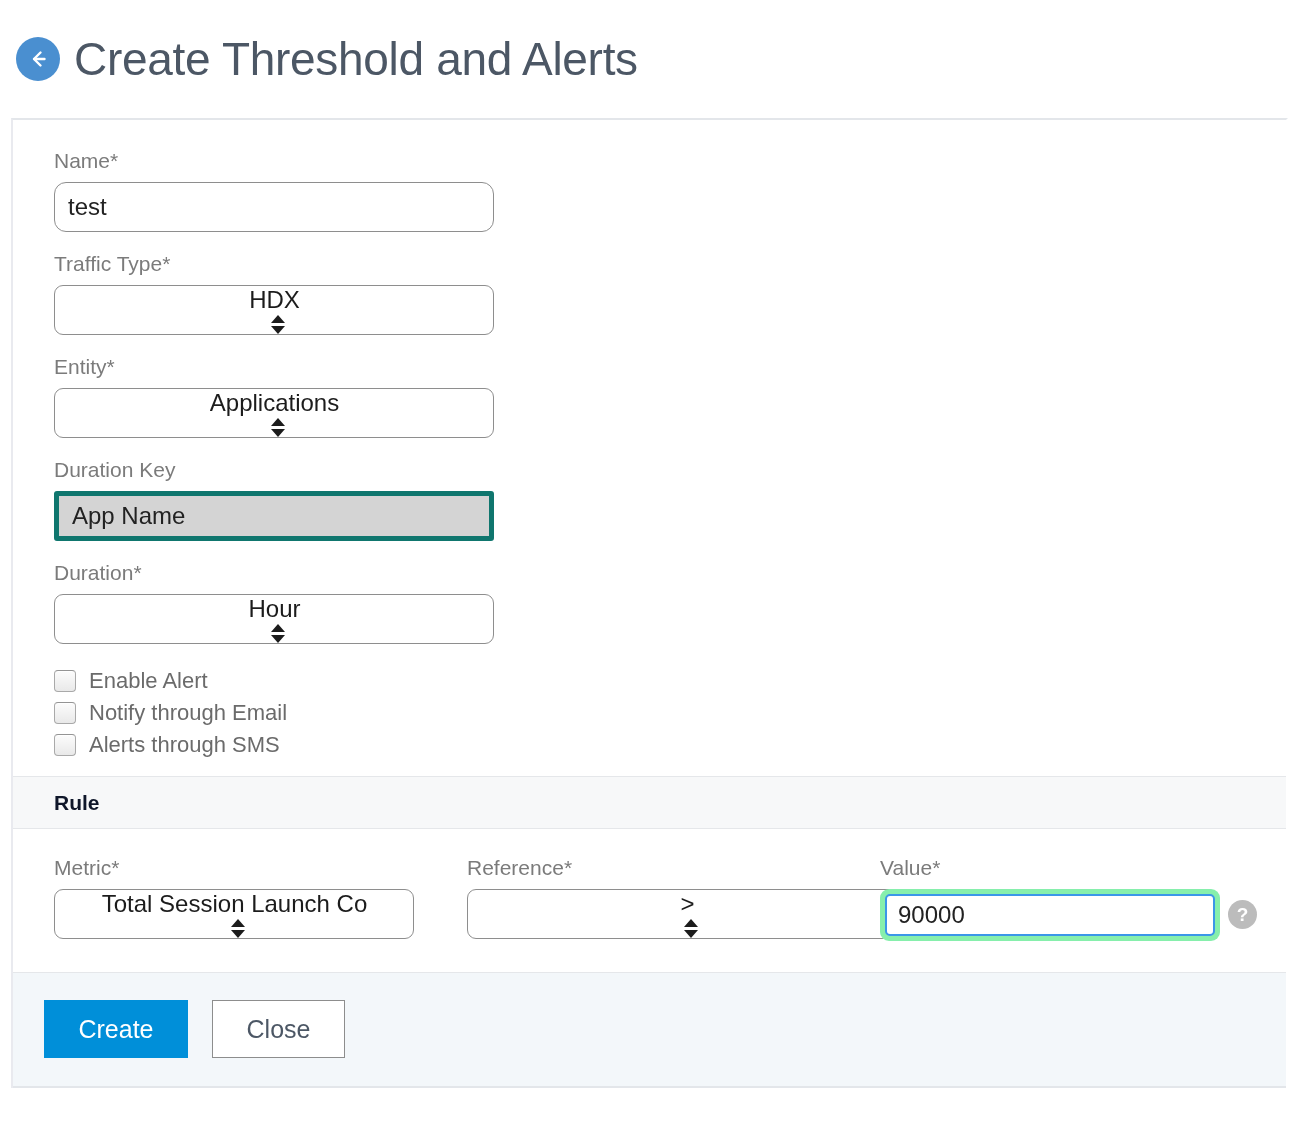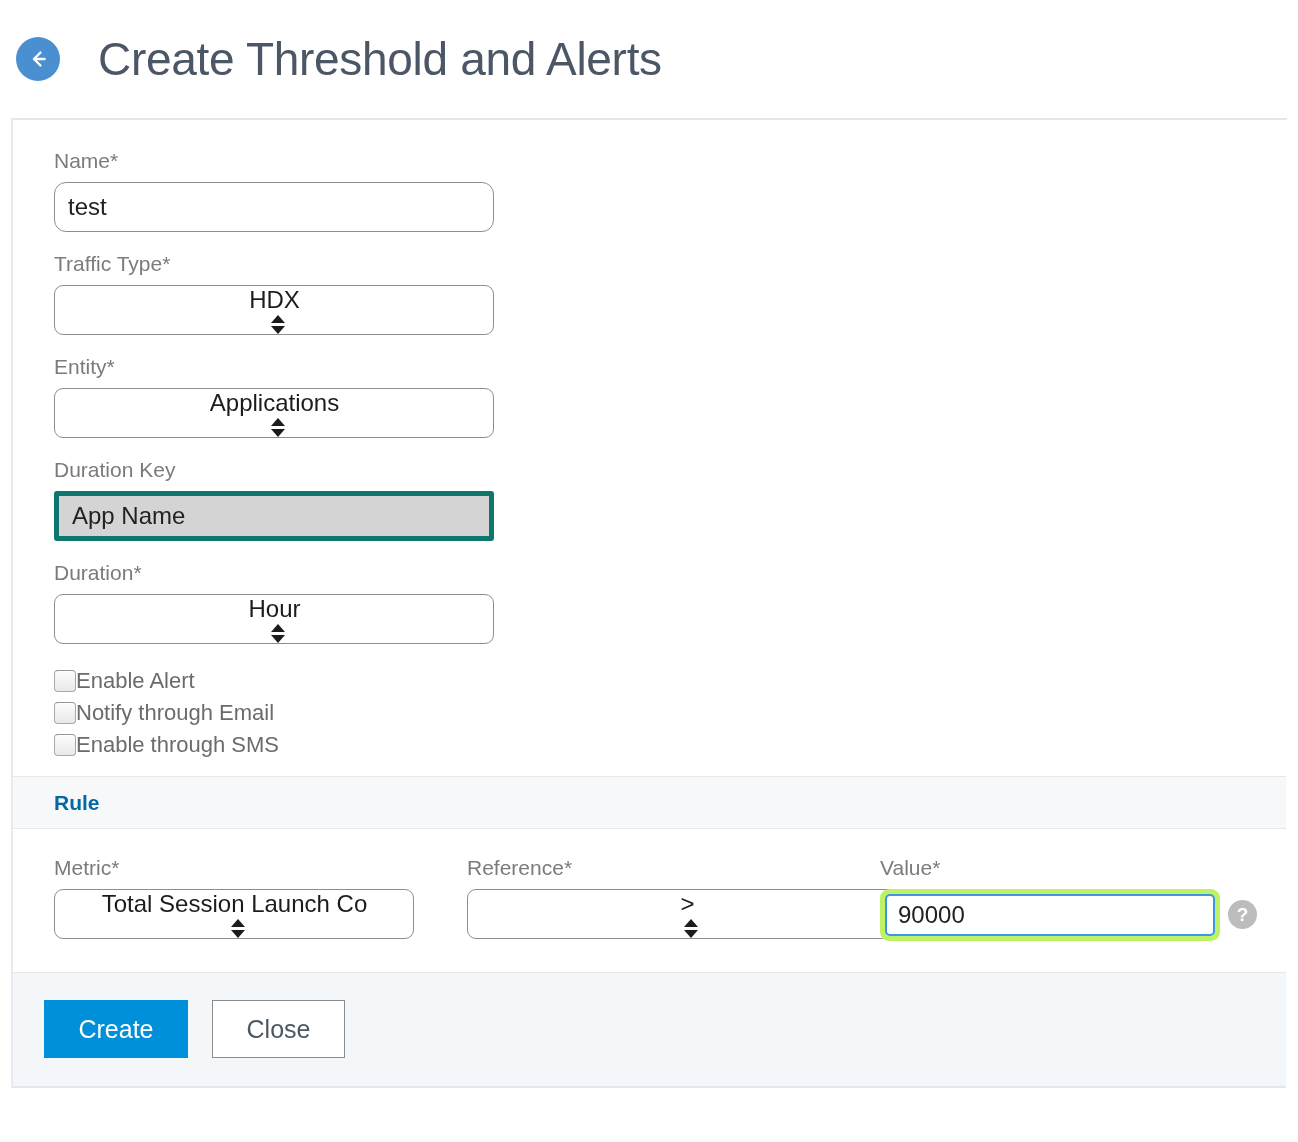--- a/index.html
+++ b/index.html
@@ -33,21 +33,21 @@
     align-items: center;
     justify-content: center;
     flex: 0 0 auto;
     cursor: pointer;
   }
   .back-icon svg { display: block; }
   .page-title {
     font-size: 46px;
     font-weight: 400;
     color: #4c5765;
-    margin-left: 38px;
+    margin-left: 14px;
     letter-spacing: -0.3px;
     white-space: nowrap;
   }
 
   
   .panel {
     position: relative;
     margin: 0 10px 0 11px;
     border-top: 2px solid #e3e6ea;
     border-left: 2px solid #e9eaef;
@@ -155,59 +155,60 @@
     border-radius: 4px;
     border: 1px solid #a9a9a9;
     border-top-color: #949494;
     background: linear-gradient(#fcfcfc, #e9e9e9);
     flex: 0 0 auto;
     box-shadow: inset 0 1px 0 #ffffff;
   }
   .cb-label {
     font-size: 22px;
     color: #6b6b6b;
+    margin-left: 13px;
     line-height: 1;
   }
 
   
   .rule-band {
     margin-top: 20px;
     background: #f7f8f9;
     border-top: 1px solid #e5e7ea;
     border-bottom: 1px solid #e5e7ea;
     height: 53px;
     display: flex;
     align-items: center;
     padding-left: 41px;
     box-sizing: border-box;
   }
   .rule-band-title {
     font-size: 21px;
     font-weight: bold;
-    color: #0369a1;
+    color: #0f172a;
   }
 
   
   .rule-row {
     display: flex;
     align-items: flex-start;
     padding: 28px 0 31px 41px;
     border-bottom: 1px solid #e5e7ea;
   }
   .rule-col { margin-right: 0; }
   .rule-col.metric { width: 413px; }
   .rule-col.comparator { width: 413px; }
   .rule-col.value { display: flex; align-items: flex-end; }
 
   .value-input-wrap {
     position: relative;
     display: inline-block;
     padding: 5px;
     border-radius: 9px;
-    background: #bef264;
+    background: #86efac;
   }
   .value-input {
     width: 330px;
     height: 42px;
     box-sizing: border-box;
     display: block;
     border: 2px solid #3b96e8;
     border-radius: 5px;
     background: #ffffff;
     font-family: "Liberation Sans", sans-serif;
@@ -338,21 +339,21 @@
       <div class="checkbox-row">
         <span class="cb"></span>
         <span class="cb-label">Enable Alert</span>
       </div>
       <div class="checkbox-row">
         <span class="cb"></span>
         <span class="cb-label">Notify through Email</span>
       </div>
       <div class="checkbox-row">
         <span class="cb"></span>
-        <span class="cb-label">Enable through SMS</span>
+        <span class="cb-label">Alerts through SMS</span>
       </div>
     </div>
 
   </div>
 
   <div class="rule-band">
     <span class="rule-band-title">Rule</span>
   </div>
 
   <div class="rule-row">

